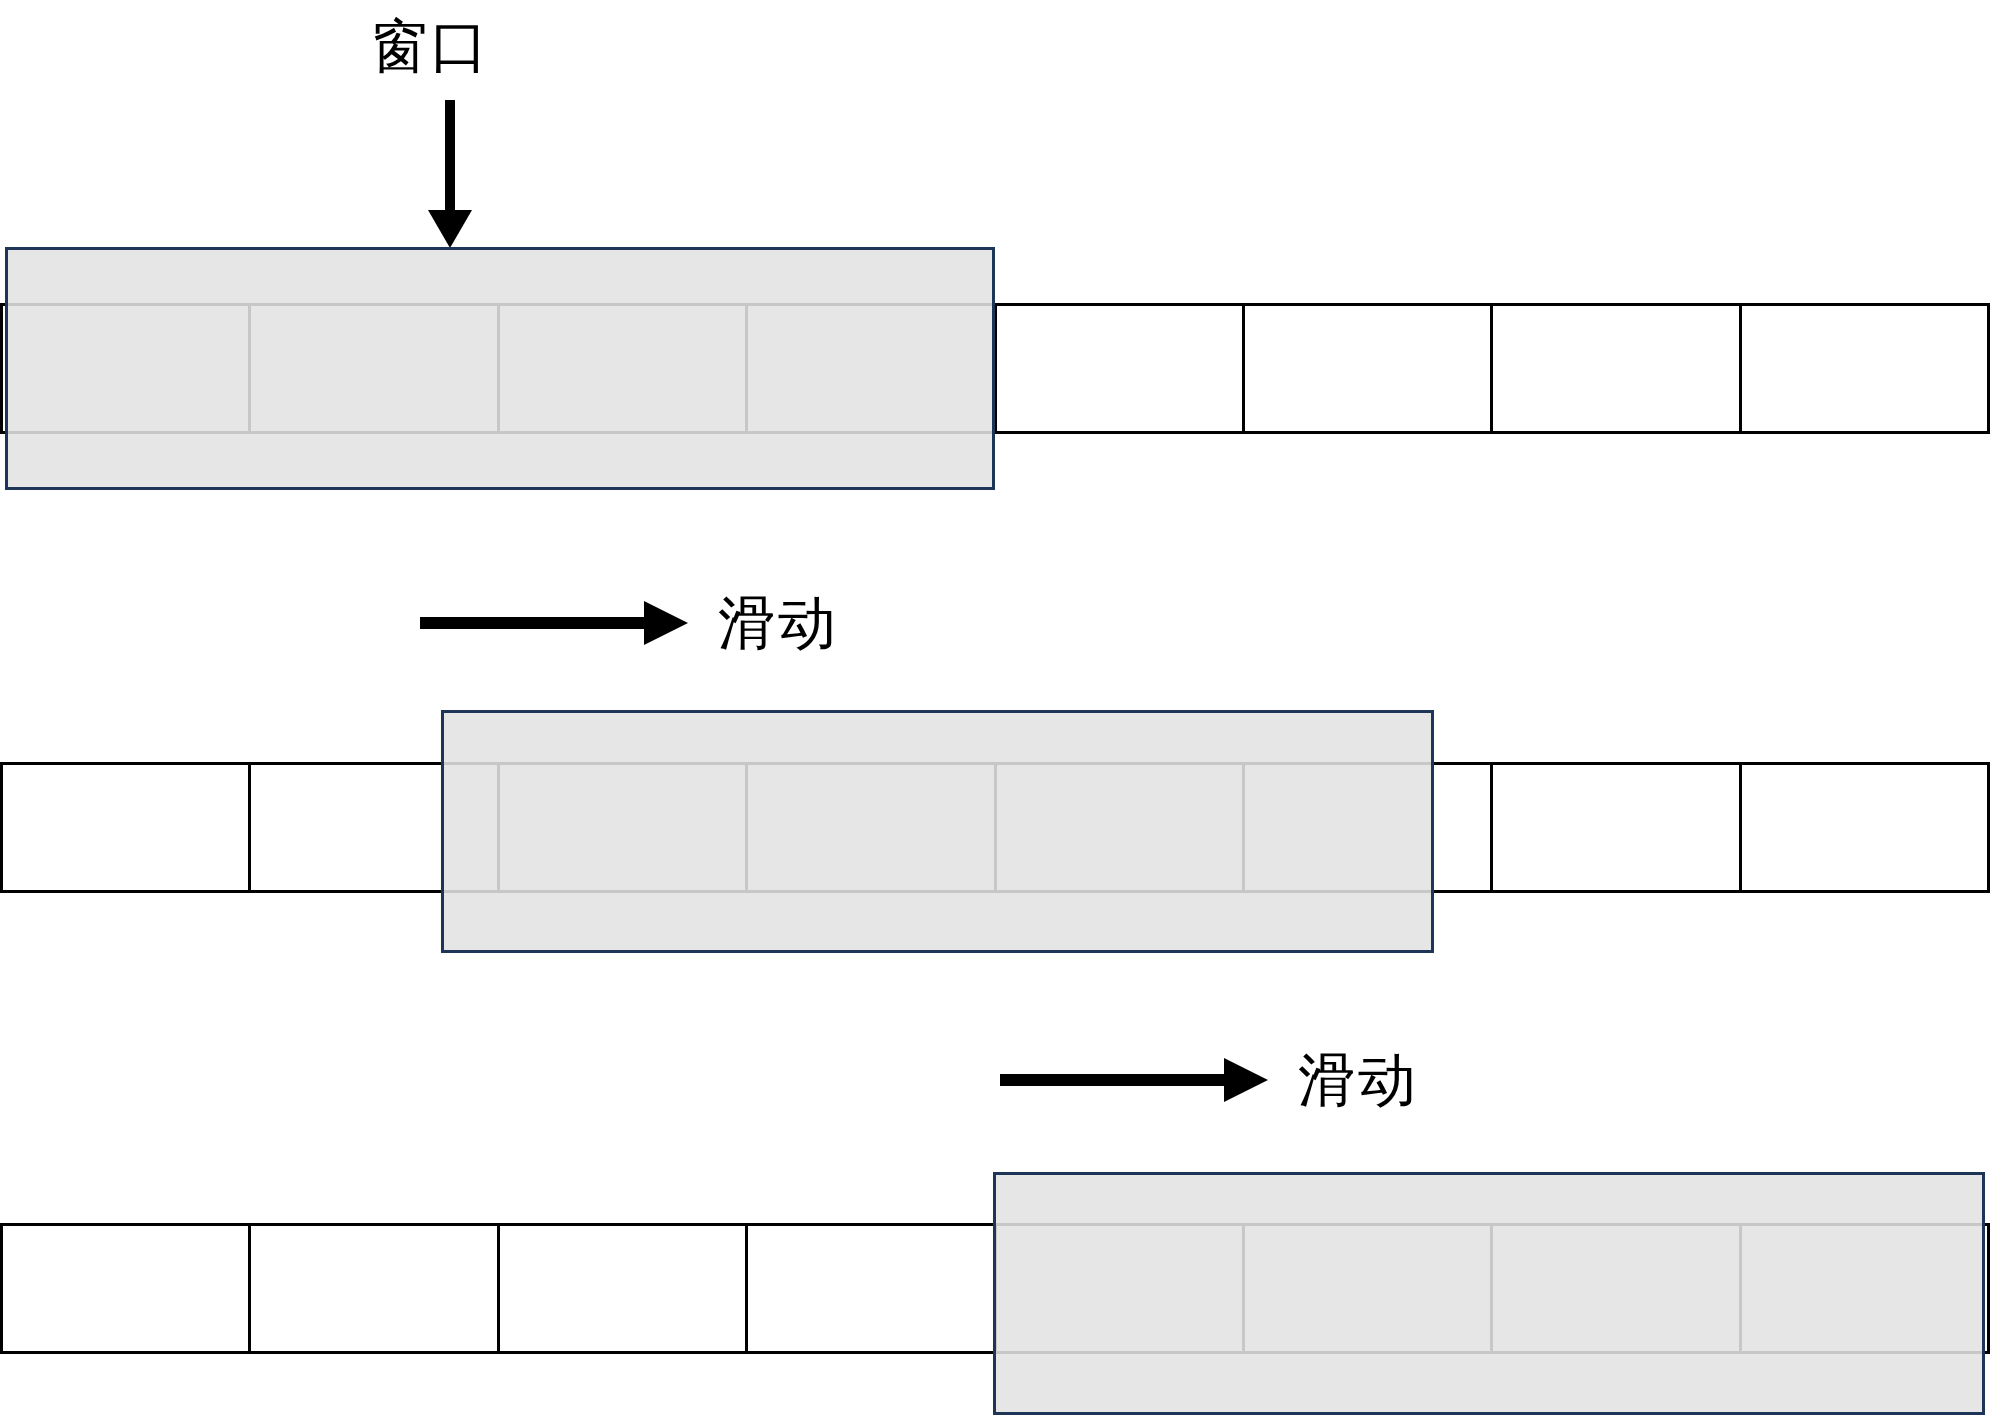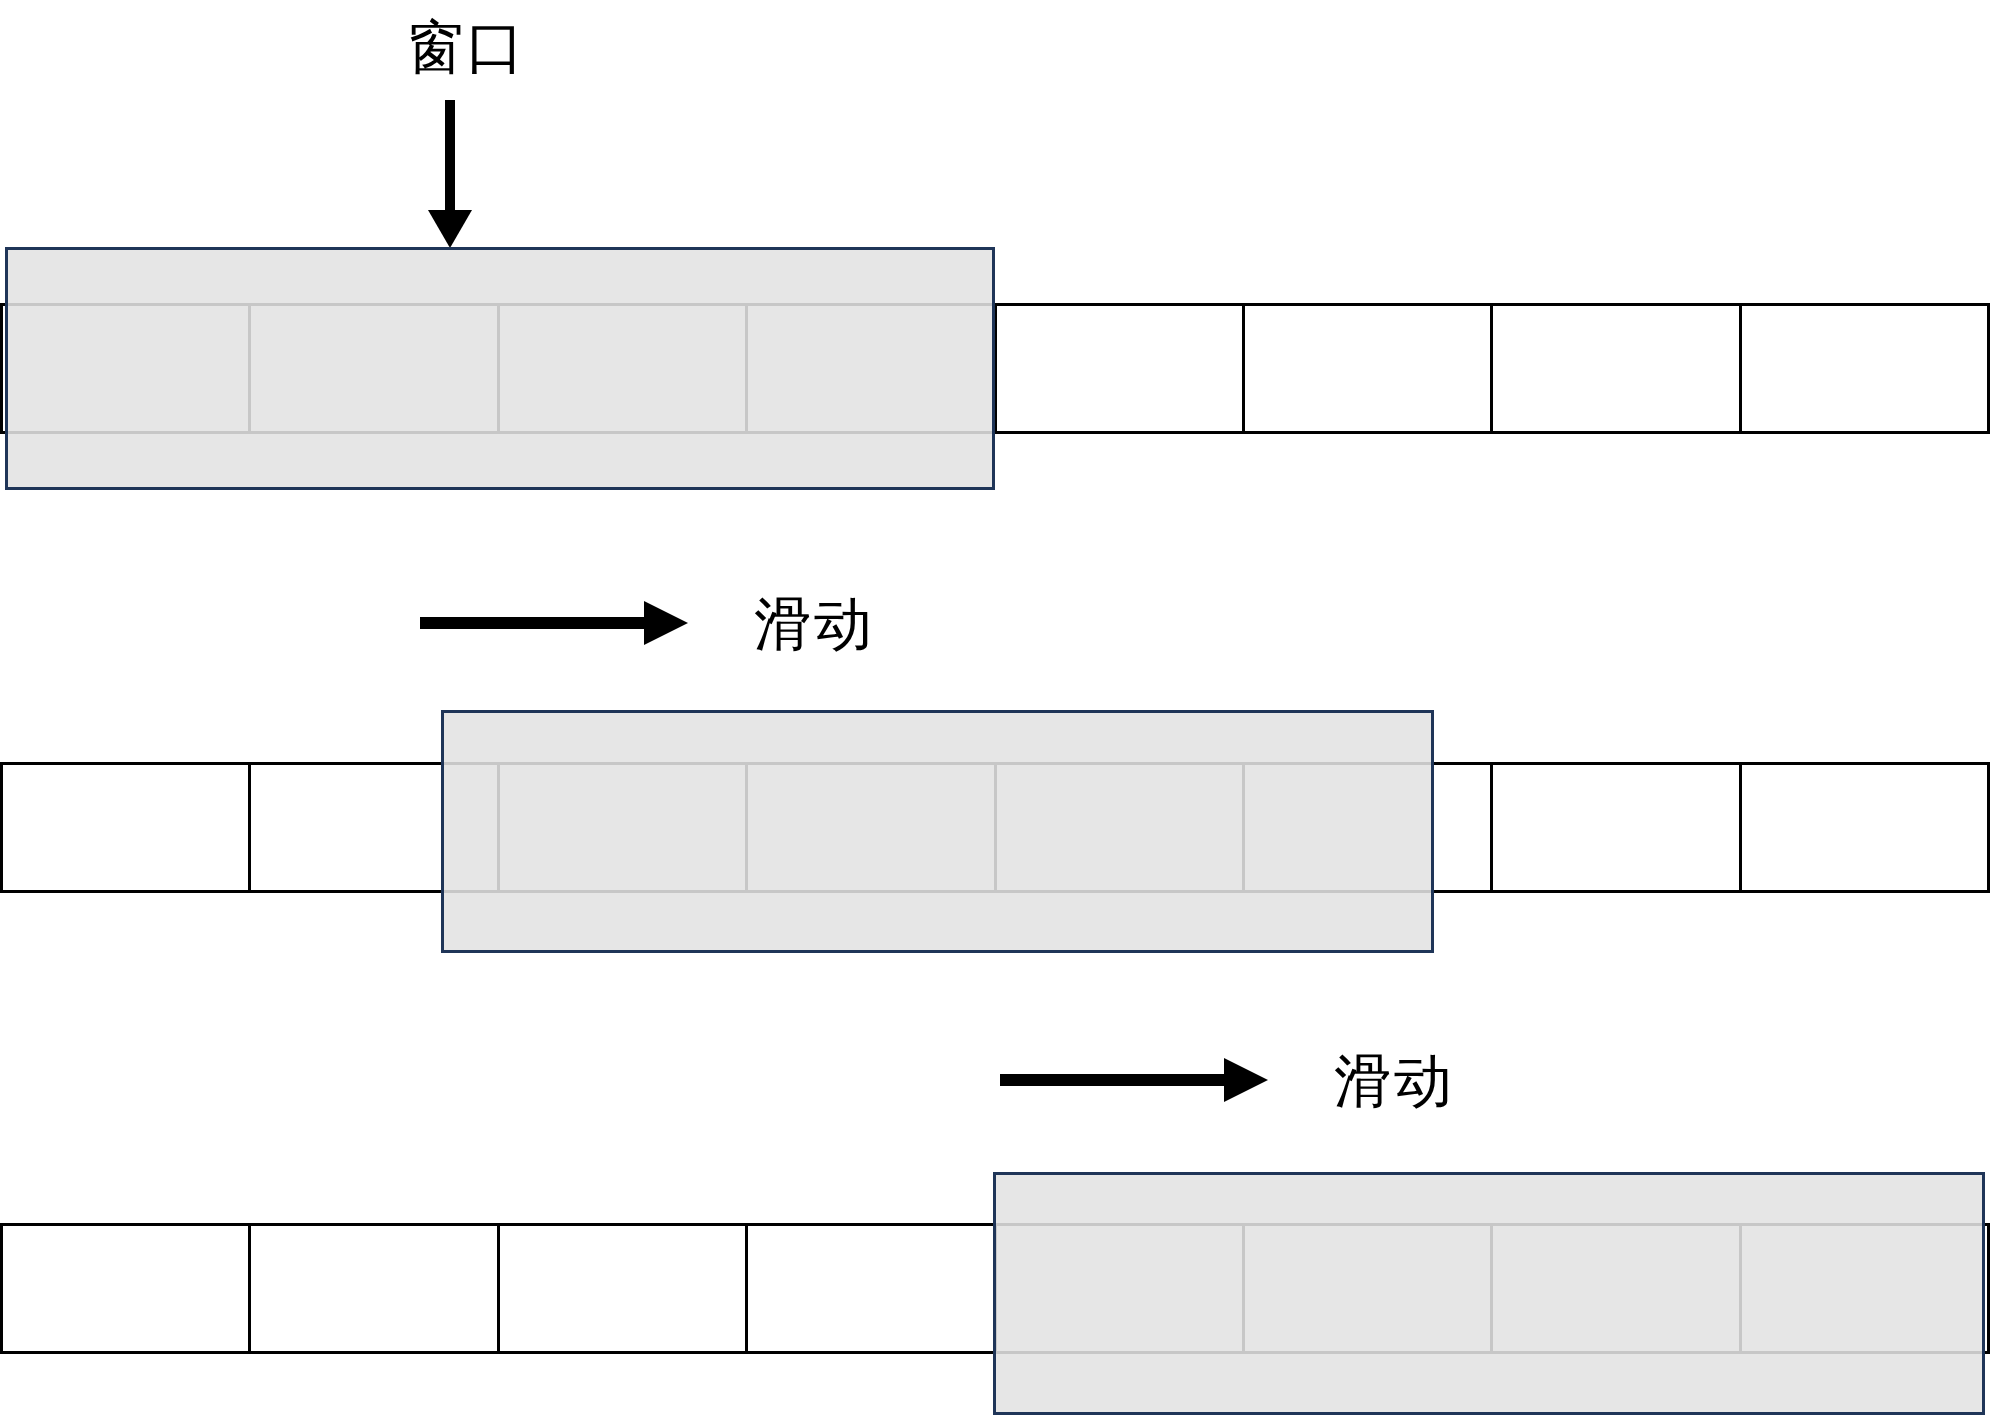--- a/index.html
+++ b/index.html
@@ -20,22 +20,21 @@
   }
 
   
   .label {
     position: absolute;
     color: #000000;
     font-size: 58px;
     line-height: 1;
     letter-spacing: 2px;
     white-space: nowrap;
-    font-family: Liberation Sans, sans-serif;
-    margin-left: 36px;
+    font-family: Liberation Serif, serif;
   }
 
   
   .strip {
     position: absolute;
     box-sizing: border-box;
     display: flex;
   }
   .cell {
     box-sizing: border-box;

